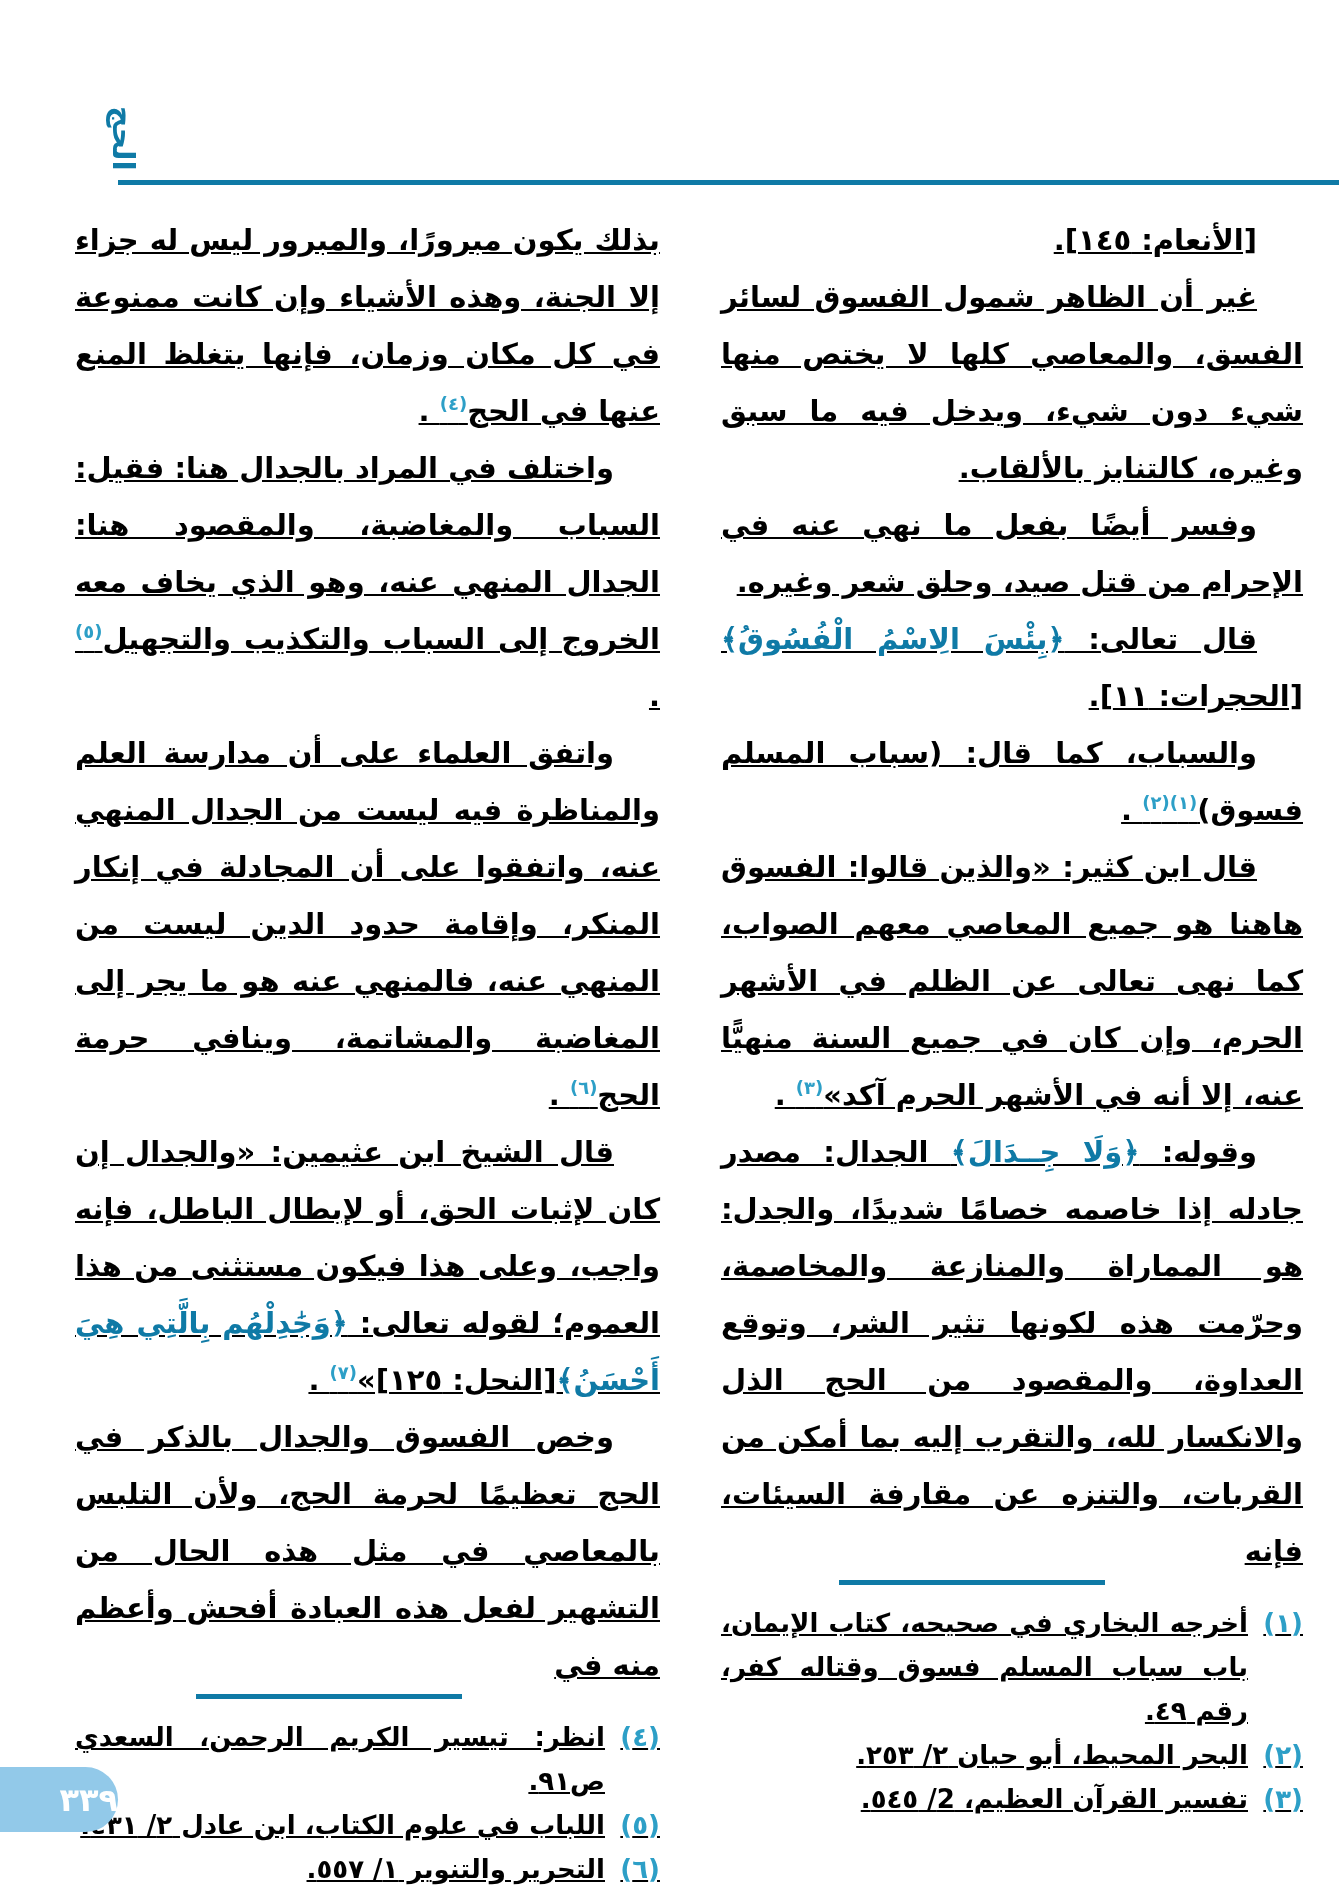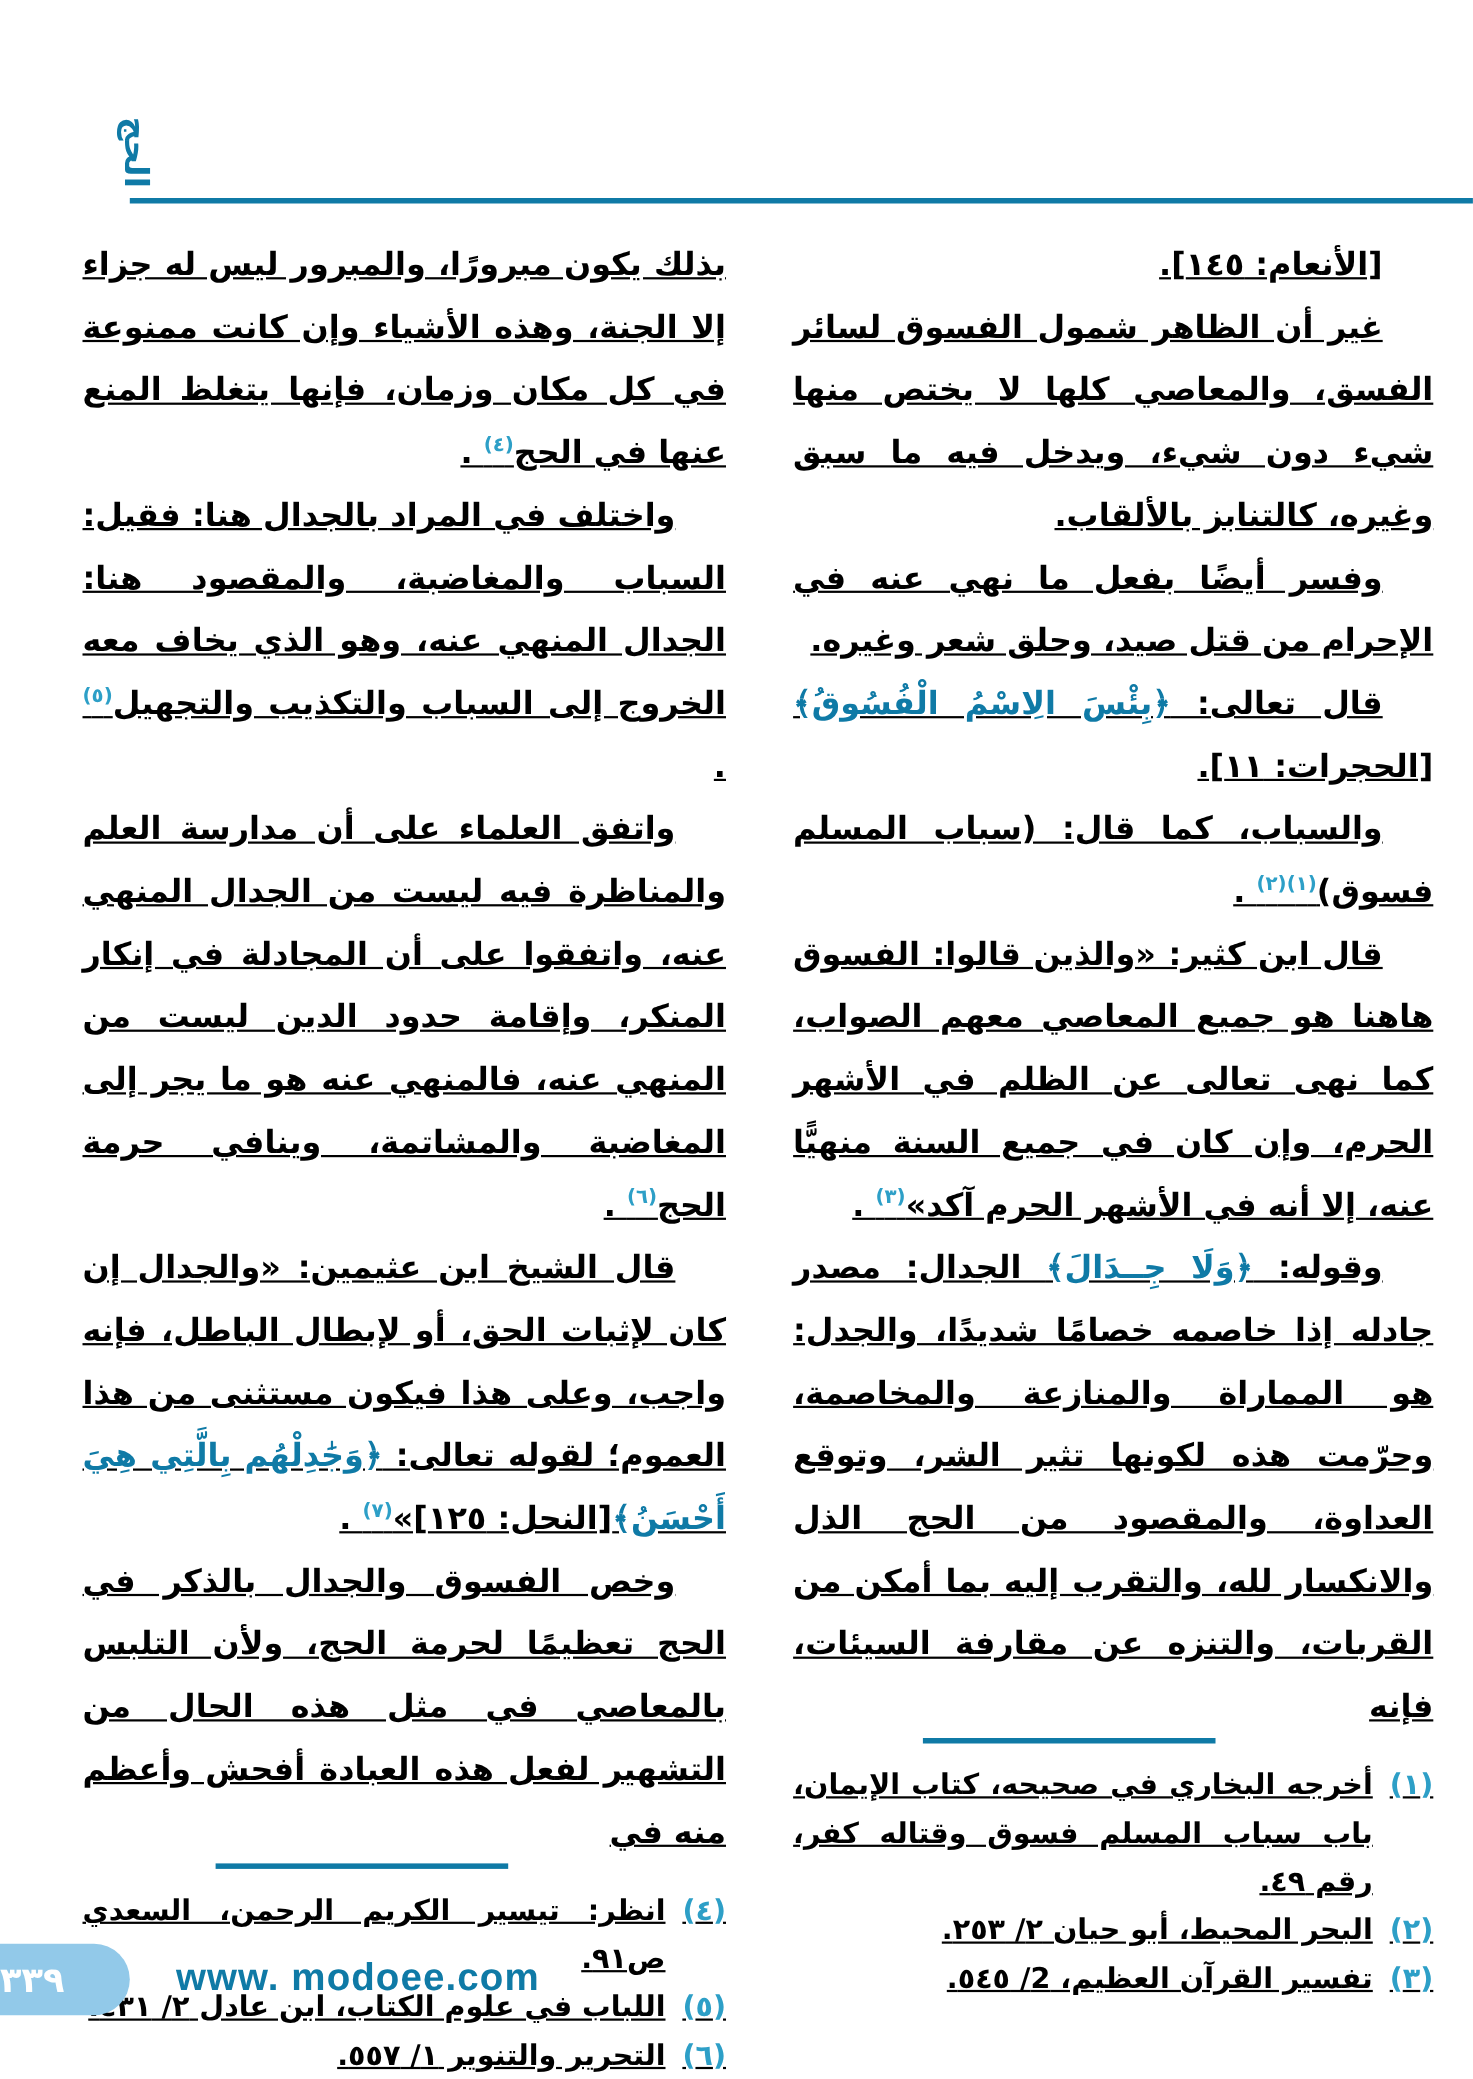--- a/index.html
+++ b/index.html
@@ -65,21 +65,21 @@
   .fn-num{
     color:var(--teal-light);white-space:nowrap;
     min-width:46px;text-align:right;flex:0 0 auto;
   }
   .fn-text{flex:1;text-align:justify;}
   
   .page-badge{
     position:absolute;left:0;top:1767px;width:118px;height:65px;
     background:var(--badge-bg);
     border-radius:0 34px 34px 0;
-    display:flex;align-items:center;justify-content:flex-end;
+    display:flex;align-items:center;justify-content:flex-start;
     color:#ffffff;font-size:32px;font-weight:bold;
   }
   .website{
     position:absolute;left:160px;top:1778px;
     direction:ltr;
     font-family:"Liberation Sans",sans-serif;
     font-size:35px;font-weight:bold;letter-spacing:1px;
     color:var(--teal);
   }
 </style>
@@ -147,15 +147,14 @@
             <span class="fn-text">التحرير والتنوير ١/ ٥٥٧.</span>
           </div>
         </div>
     </div>
   </section>
 
   <div class="page-badge">
     <span>٣٣٩</span>
   </div>
 
-  <div class="website">www. modoee.com</div>
 
 </div>
 
 </body></html>

